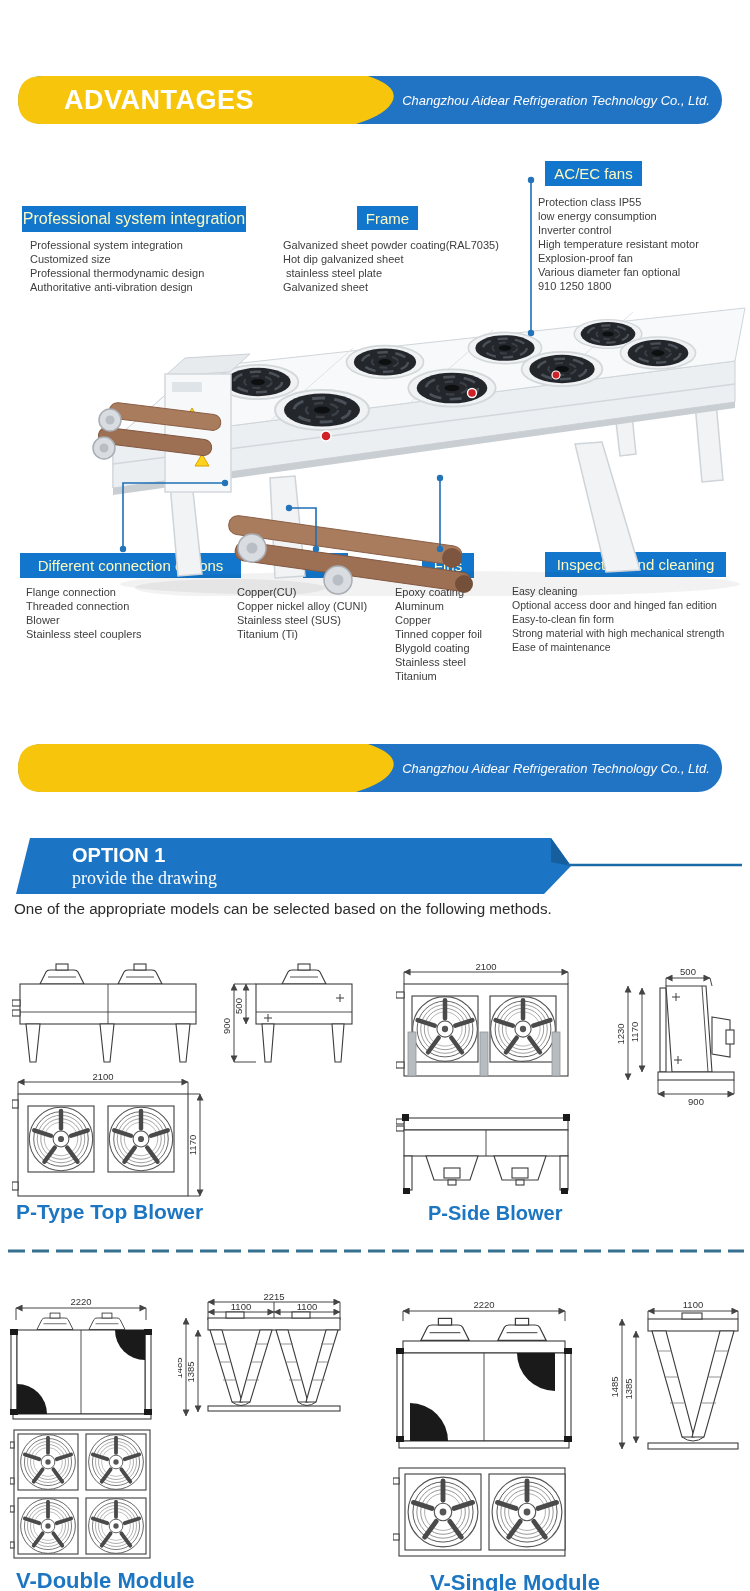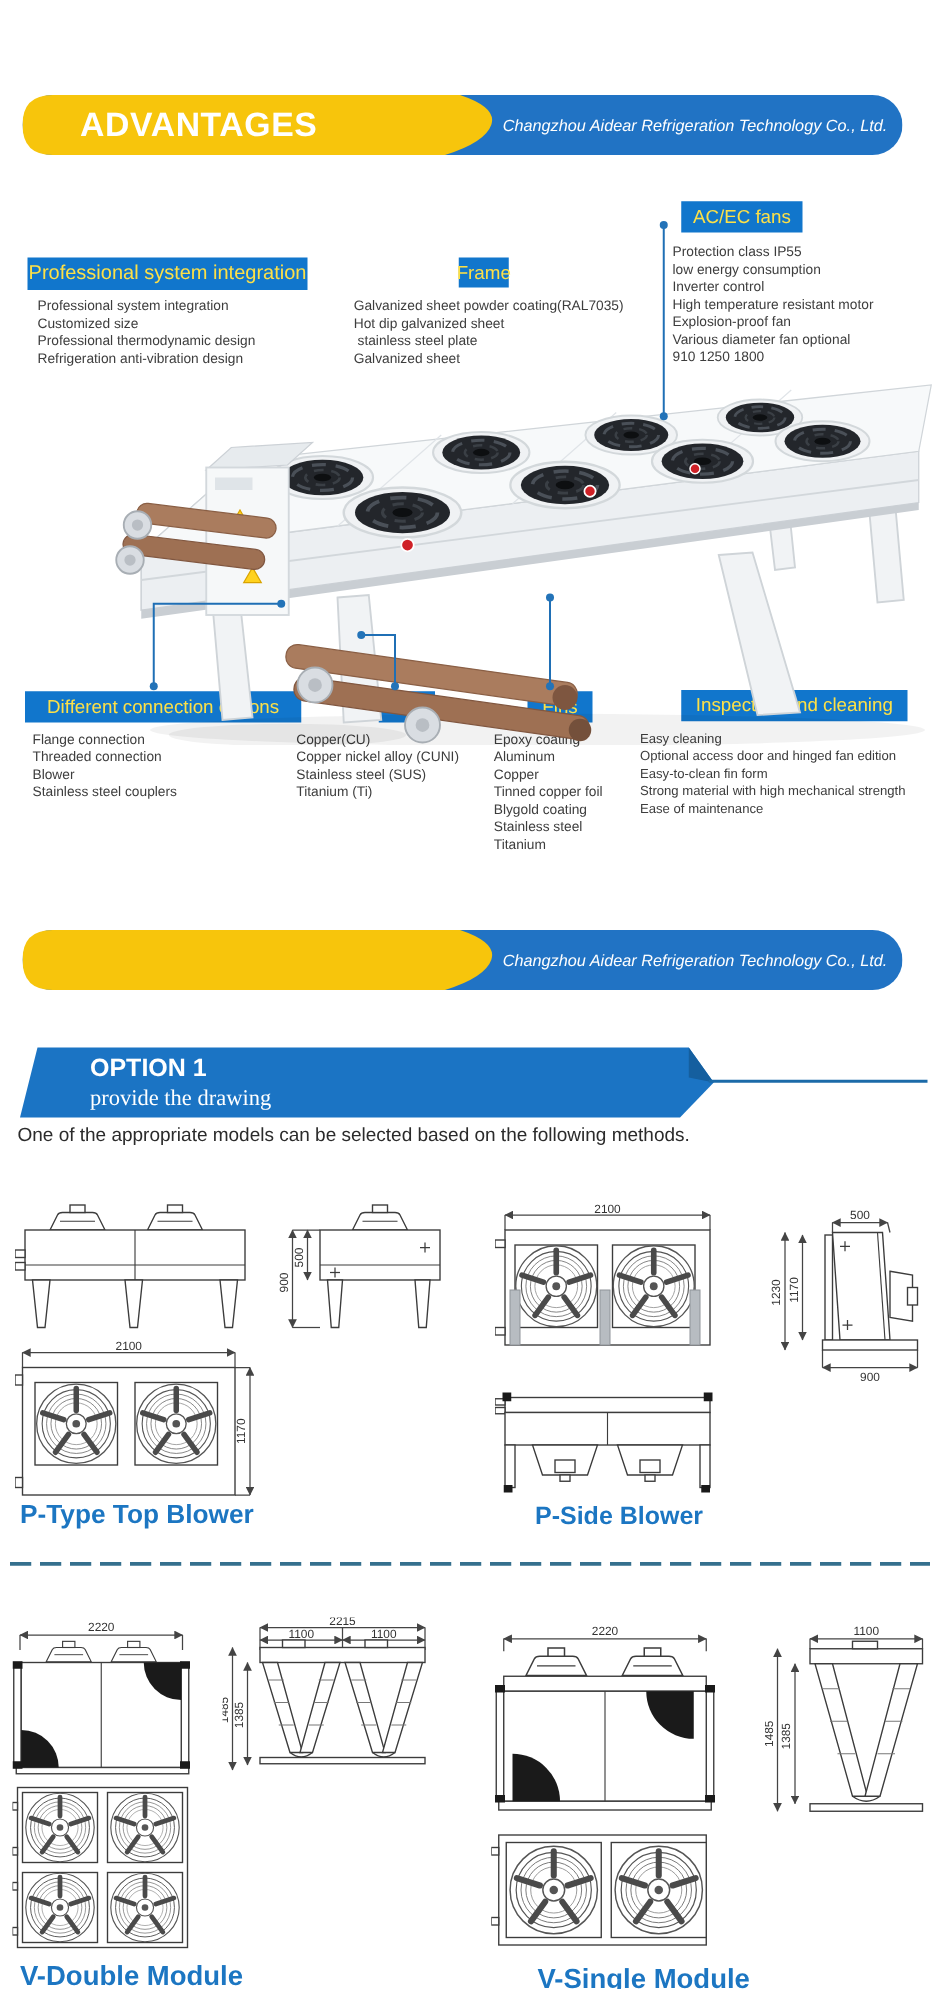--- a/index.html
+++ b/index.html
@@ -8,21 +8,21 @@
   svg text{font-family:"Liberation Sans",sans-serif;}
   .abs{position:absolute;}
   
   .banner{position:absolute;width:704px;height:48px;}
   .banner svg{position:absolute;left:0;top:0;}
   .banner .bt{position:absolute;left:46px;top:50%;transform:translateY(-50%);
       color:#fff;font-weight:bold;font-size:27px;letter-spacing:.5px;white-space:nowrap;}
   .banner .bc{position:absolute;left:380px;width:316px;top:50%;transform:translateY(-50%);
       color:#fefefe;font-size:13px;text-align:center;font-style:italic;}
   
-  .chip{position:absolute;background:#1176cc;color:#fde047;display:flex;align-items:center;
+  .chip{position:absolute;background:#1176cc;color:#fef9c3;display:flex;align-items:center;
       justify-content:center;font-size:15px;white-space:nowrap;text-align:right;}
   .list{position:absolute;color:#3d3d3d;font-size:11px;line-height:14px;white-space:nowrap;}
   .list div{height:14px;}
   
   .opt-title{position:absolute;left:58px;top:8px;color:#fff;font-size:20px;font-weight:bold;}
   .opt-sub{position:absolute;left:58px;top:32px;color:#fff;font-size:18px;font-family:Liberation Serif, serif;}
   .desc{position:absolute;left:14px;top:884px;font-size:15.2px;color:#2b2b2b;}
   .modlabel{position:absolute;color:#1c76c2;font-weight:bold;font-size:21px;white-space:nowrap;}
   .dimtxt{font-size:9.5px;fill:#333;}
 </style>
@@ -70,32 +70,32 @@
 <div class="banner" style="left:18px;top:60px">
   <svg width="704" height="48">
     <rect x="0" y="0" width="704" height="48" rx="24" fill="#2173C4"></rect>
     <path d="M24,0 H350 Q380,10 375,24 Q370,38 338,48 H24 Q0,48 0,24 Q0,0 24,0 Z" fill="#F7C50C"></path>
   </svg>
   <div class="bt">ADVANTAGES</div>
   <div class="bc">Changzhou Aidear Refrigeration Technology Co., Ltd.</div>
 </div>
 
 <div class="chip" style="left:22px;top:190px;width:224px;height:26px;font-size:16px">Professional system integration</div>
-<div class="chip" style="left:367px;top:190px;width:40px;height:24px">Frame</div>
+<div class="chip" style="left:357px;top:190px;width:61px;height:24px">Frame</div>
 <div class="chip" style="left:545px;top:145px;width:97px;height:25px">AC/EC fans</div>
 <div class="chip" style="left:20px;top:537px;width:221px;height:25px">Different connection options</div>
 <div class="chip" style="left:303px;top:537px;width:45px;height:25px">Tube</div>
 <div class="chip" style="left:422px;top:537px;width:52px;height:25px">Fins</div>
 <div class="chip" style="left:545px;top:536px;width:181px;height:25px">Inspection and cleaning</div>
 
 <div class="list" style="left:30px;top:222px">
   <div>Professional system integration</div>
   <div>Customized size</div>
   <div>Professional thermodynamic design</div>
-  <div>Refrigeration anti-vibration design</div>
+  <div>Authoritative anti-vibration design</div>
 </div>
 <div class="list" style="left:283px;top:222px">
   <div>Galvanized sheet powder coating(RAL7035)</div>
   <div>Hot dip galvanized sheet</div>
   <div style="padding-left:3px">stainless steel plate</div>
   <div>Galvanized sheet</div>
 </div>
 <div class="list" style="left:538px;top:179px">
   <div>Protection class IP55</div>
   <div>low energy consumption</div>

